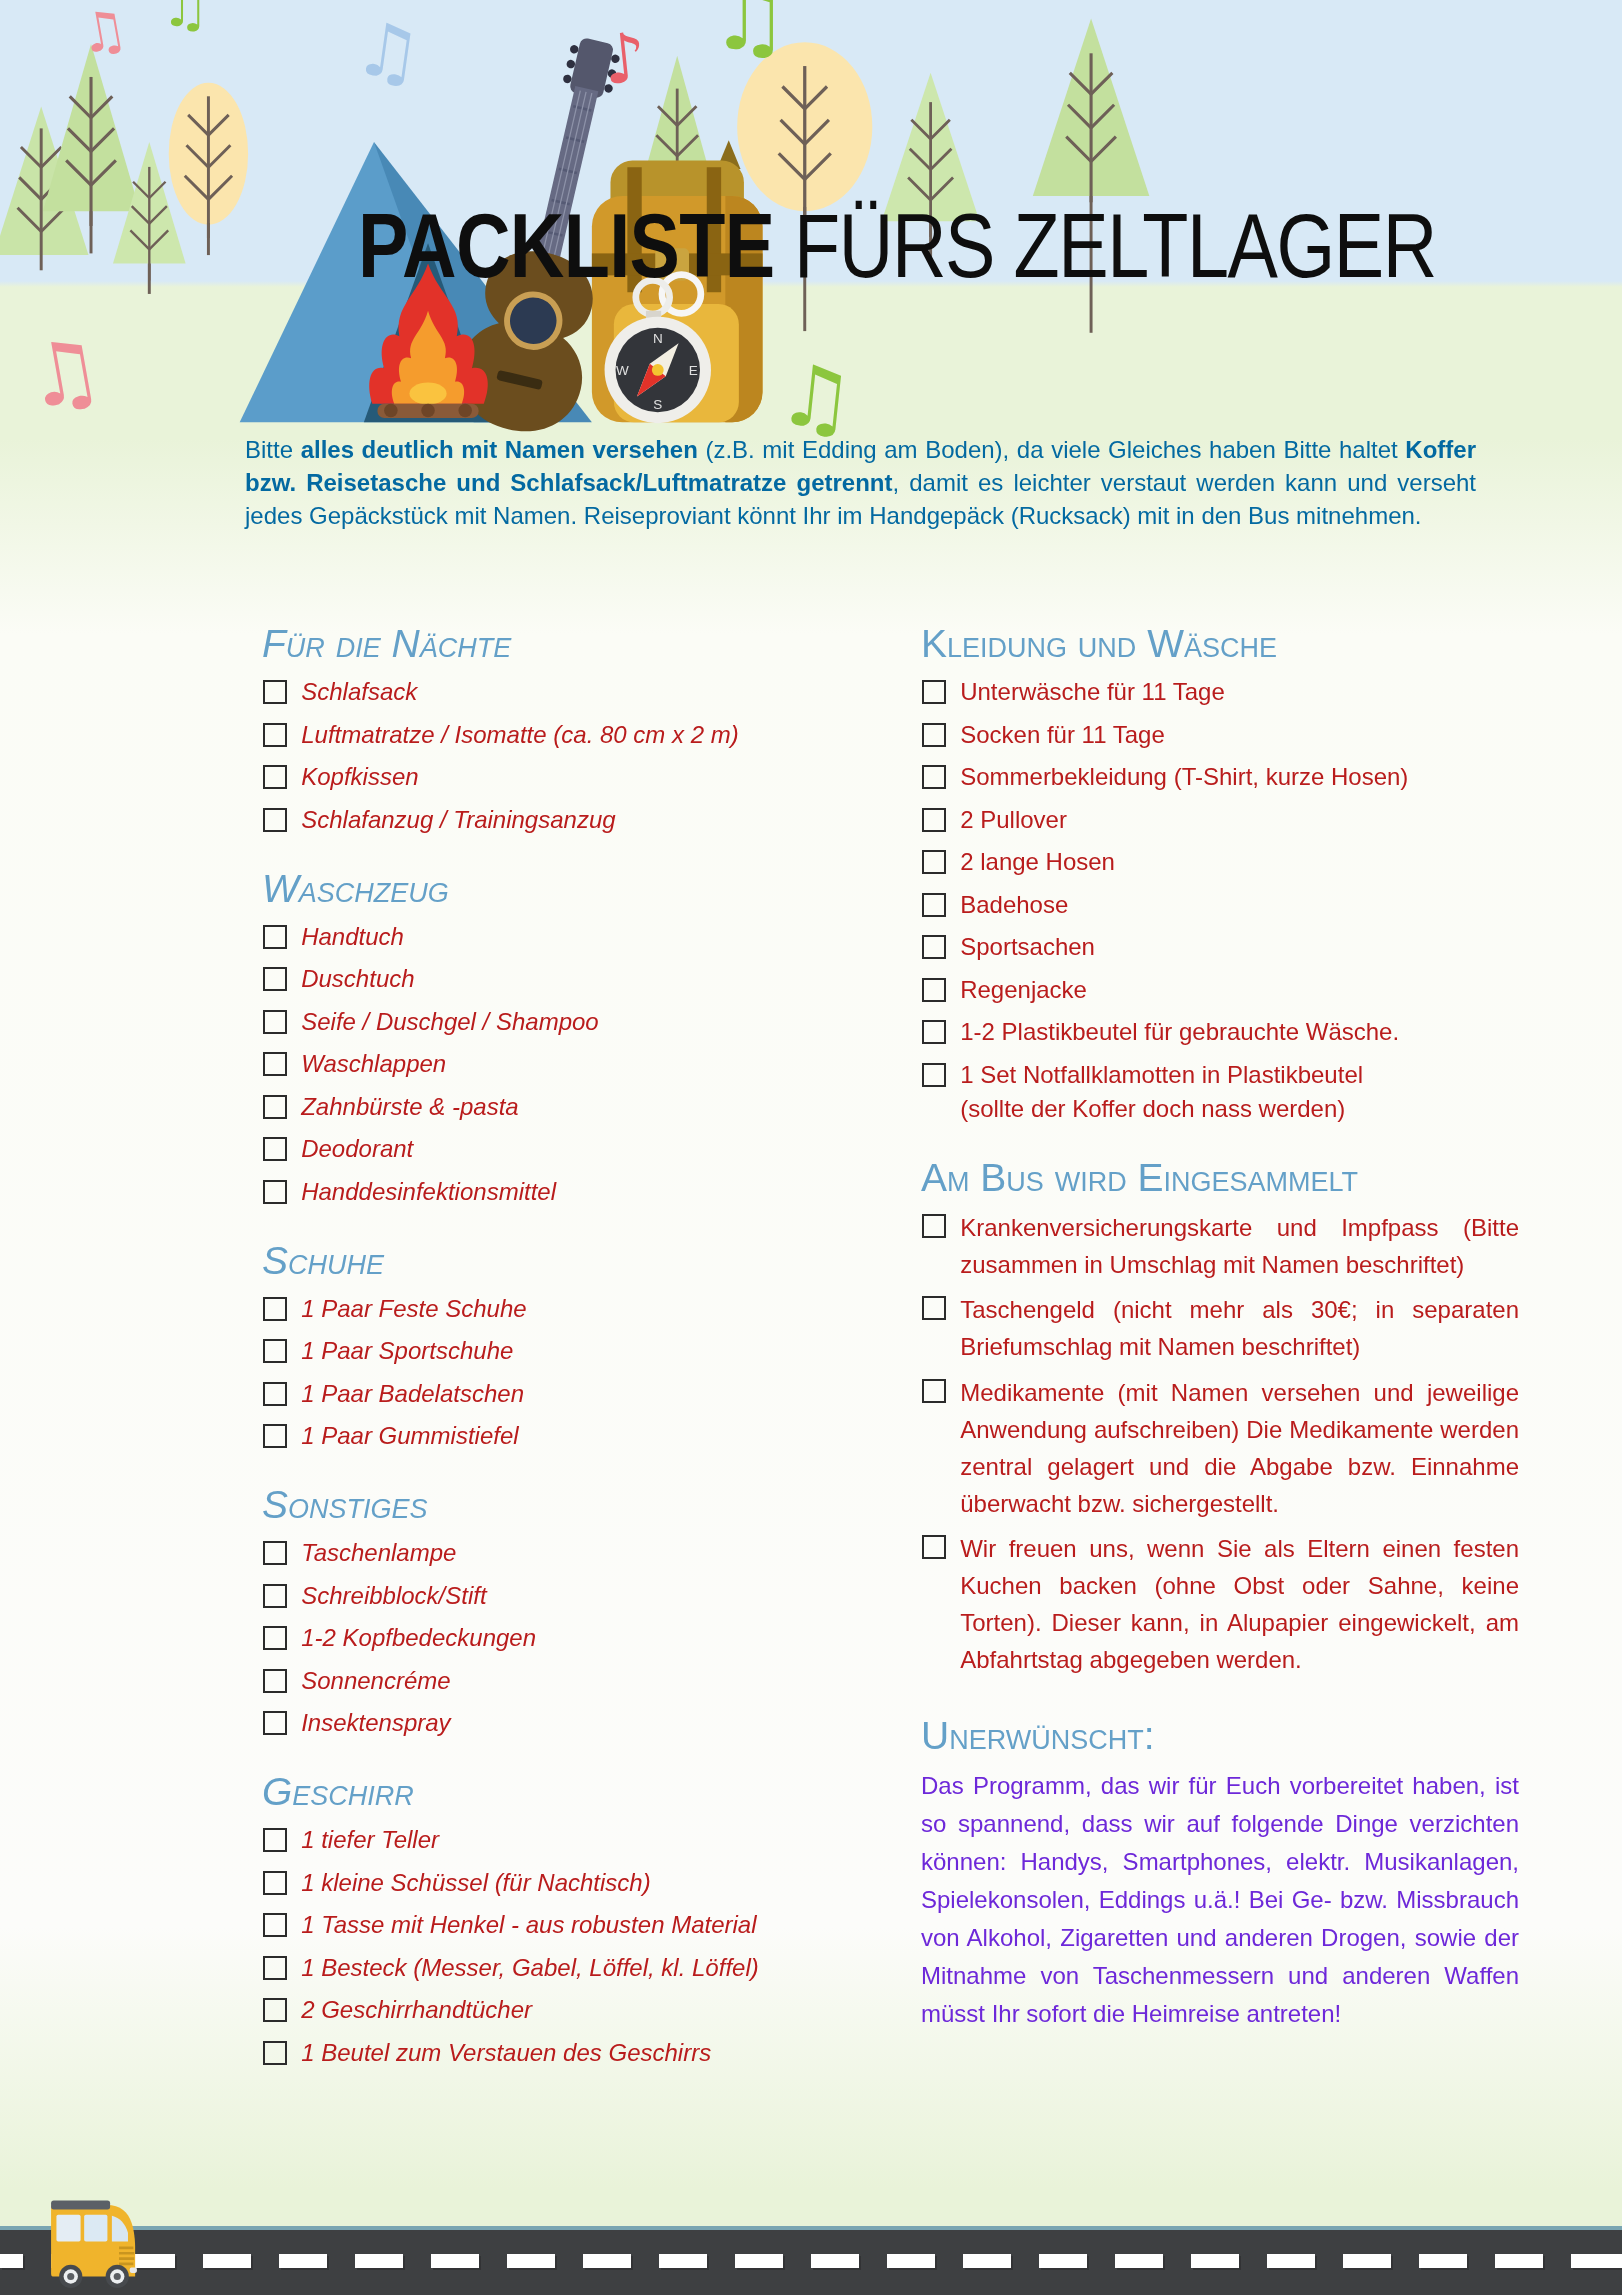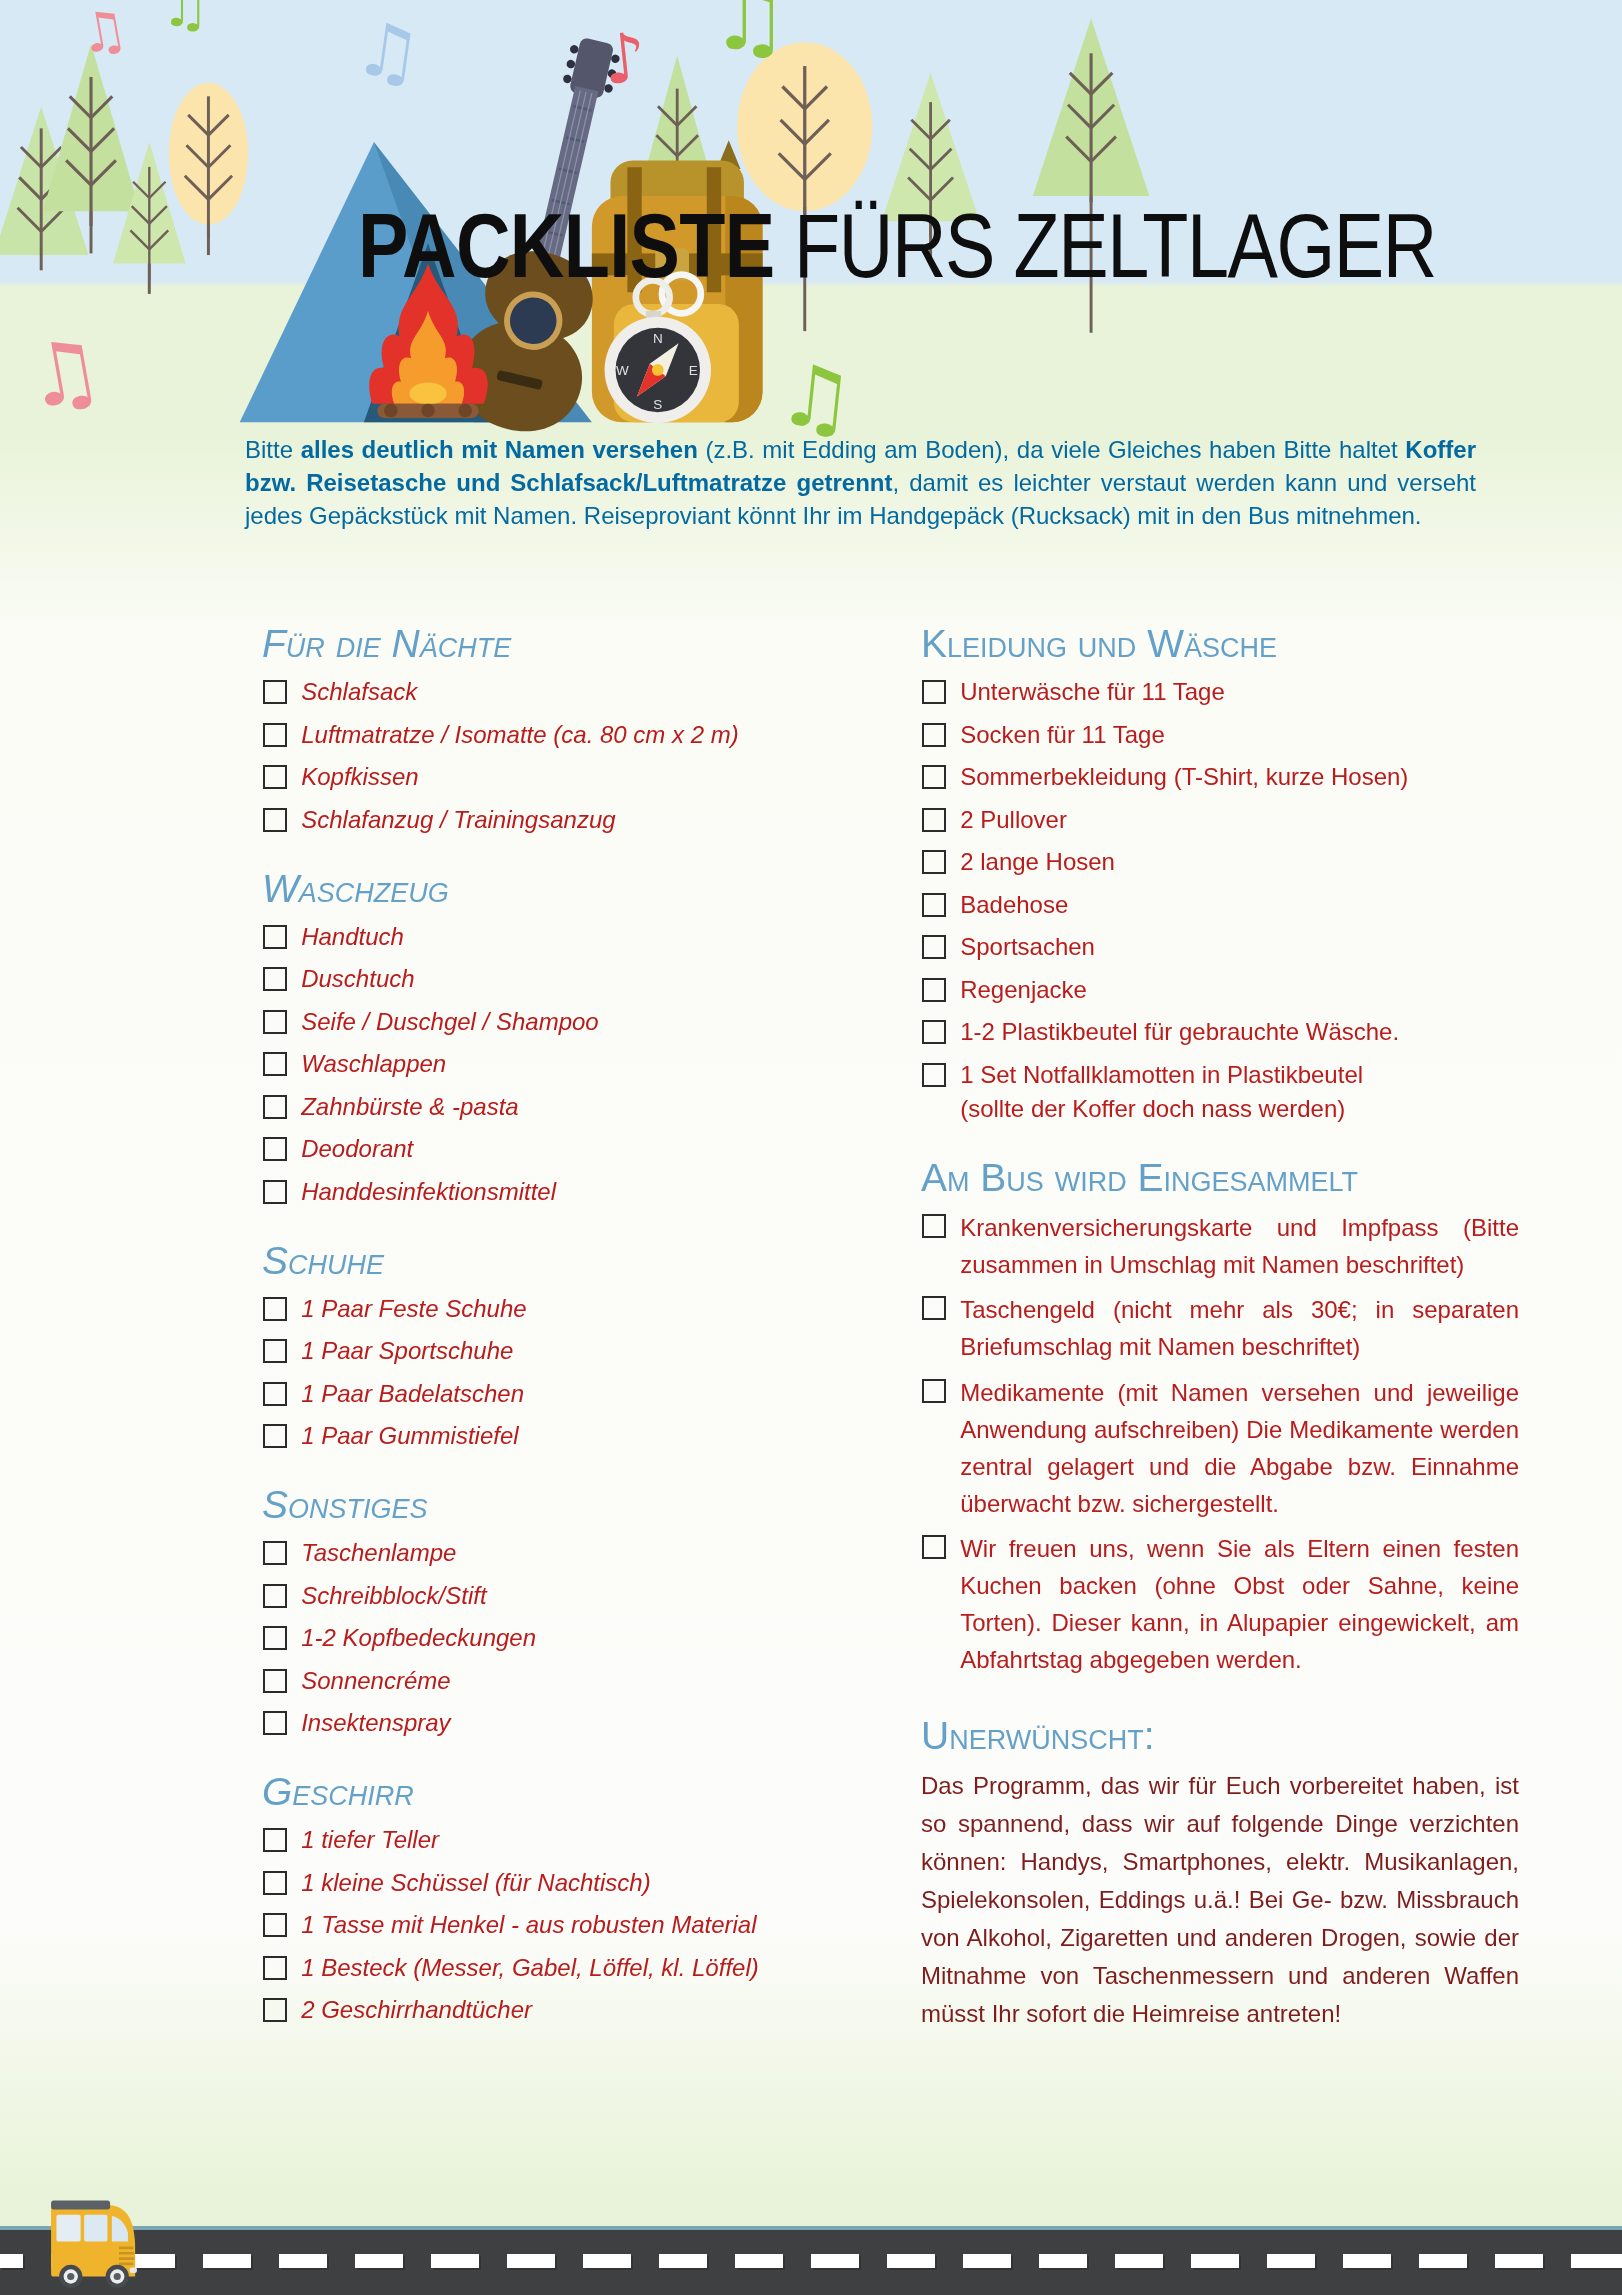--- a/index.html
+++ b/index.html
@@ -35,21 +35,21 @@
     font-size:39px;line-height:43px;font-weight:400;font-variant:small-caps;
     color:#64a0c8;margin:0 0 10px 0;
   }
   .item{display:flex;margin-bottom:8.5px;}
   .checkbox{
     width:20px;height:20px;border:2.5px solid #2b2b2b;background:transparent;
     flex:none;margin:5px 14.4px 0 0.8px;box-sizing:content-box;
   }
   .label{font-size:24px;line-height:34px;color:#b91c1c;white-space:pre-line;flex:1;}
   .item.justify .label{text-align:justify;line-height:37px;}
-  .para{font-size:24px;line-height:38px;color:#7f1d1d;margin:5px 0 0 0;text-align:justify;}
+  .para{font-size:24px;line-height:38px;color:#6d28d9;margin:5px 0 0 0;text-align:justify;}
   .road{
     position:absolute;left:0;top:2226px;width:1623px;height:69px;z-index:1;
     background:#3e4042;border-top:4.2px solid #7aa5b2;box-sizing:border-box;
   }
   .road-dashes{
     position:absolute;left:0;top:24px;width:1623px;height:14.4px;
     background:repeating-linear-gradient(90deg,#ffffff 0 48px,rgba(0,0,0,0) 48px 76px);
     background-position:-25px 0;
     filter:drop-shadow(2.5px 2.5px 0 rgba(30,30,30,.35));
   }
@@ -277,20 +277,24 @@
         <span class="checkbox"></span>
         <span class="label">1 Tasse mit Henkel - aus robusten Material</span>
       </div>
       <div class="item">
         <span class="checkbox"></span>
         <span class="label">1 Besteck (Messer, Gabel, Löffel, kl. Löffel)</span>
       </div>
       <div class="item">
         <span class="checkbox"></span>
         <span class="label">2 Geschirrhandtücher</span>
+      </div>
+      <div class="item">
+        <span class="checkbox"></span>
+        <span class="label">1 Beutel zum Verstauen des Geschirrs</span>
       </div>
     </section>
   </div>
 <div class="col col-right" id="col-right">
     <section class="section">
       <h2 class="heading">Kleidung und Wäsche</h2>
       <div class="item">
         <span class="checkbox"></span>
         <span class="label">Unterwäsche für 11 Tage</span>
       </div>

